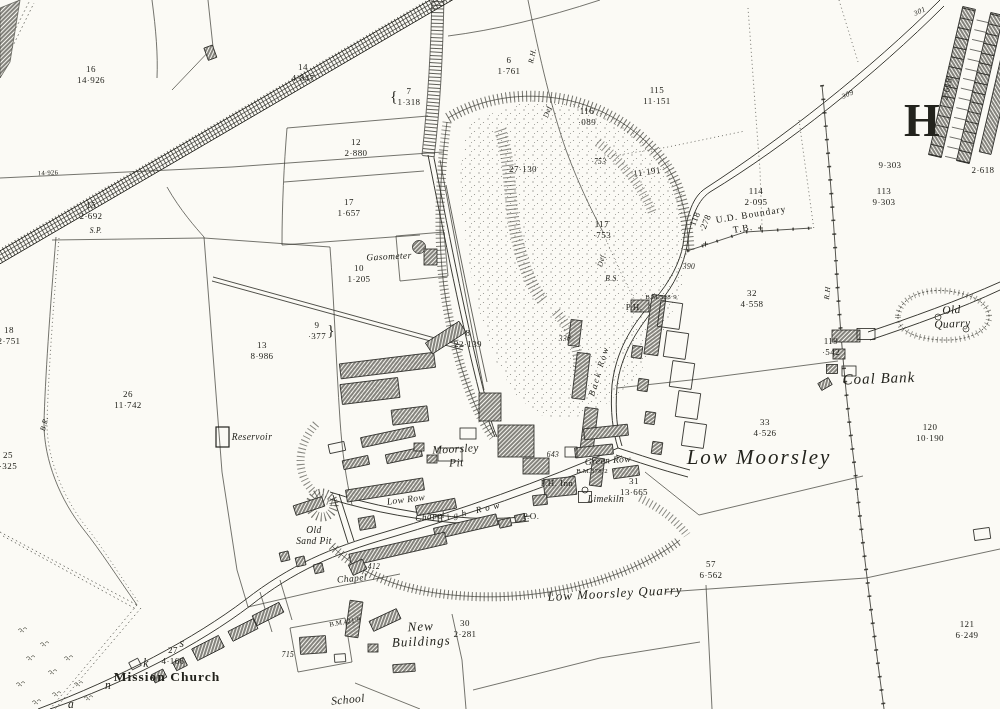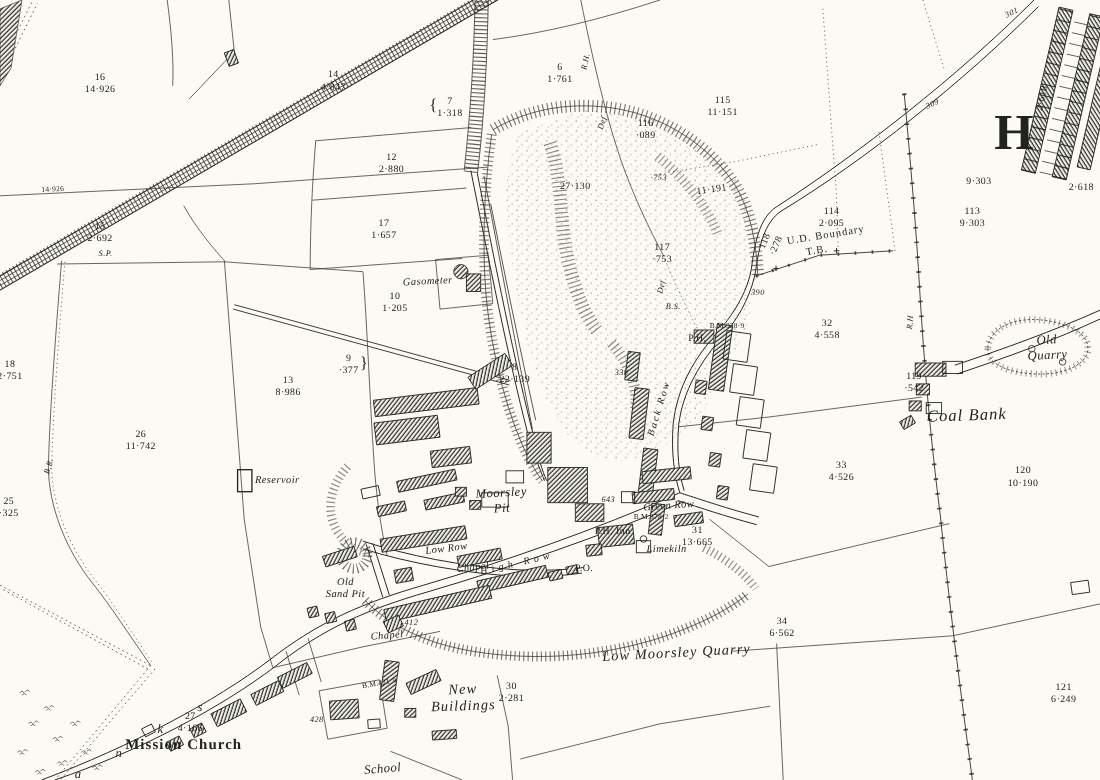--- a/index.html
+++ b/index.html
@@ -341,48 +341,49 @@
 9·303</div>
 <div class="lbl num" style="left:756px;top:197px">114
 2·095</div>
 <div class="lbl nm2" style="left:952px;top:317px;transform:translate(-50%,-50%) rotate(-3deg)">Old Quarry</div>
 <div class="lbl sp" style="left:828px;top:293px;transform:translate(-50%,-50%) rotate(-85deg)">R.H</div>
 <div class="lbl big1" style="left:879px;top:379px;transform:translate(-50%,-50%) rotate(-2deg)">Coal Bank</div>
 <div class="lbl num" style="left:831px;top:347px">119
 ·542</div>
 <div class="lbl num" style="left:765px;top:428px">33
 4·526</div>
+<div class="lbl big2" style="left:759px;top:457px">Low Moorsley</div>
 <div class="lbl num" style="left:930px;top:433px">120
 10·190</div>
 <div class="lbl st" style="left:599px;top:371px;transform:translate(-50%,-50%) rotate(-73deg)">Back Row</div>
 <div class="lbl nm" style="left:608px;top:461px;transform:translate(-50%,-50%) rotate(-4deg)">Green Row</div>
 <div class="lbl tiny" style="left:592px;top:471px">B.M.378·2</div>
 <div class="lbl sp" style="left:553px;top:455px">643</div>
 <div class="lbl sp" style="left:565px;top:339px">338</div>
 <div class="lbl num" style="left:634px;top:487px">31
 13·665</div>
 <div class="lbl num" style="left:557px;top:483px">P.H. Inn</div>
 <div class="lbl nm" style="left:606px;top:500px">Limekiln</div>
 <div class="lbl num" style="left:531px;top:516px">P.O.</div>
 <div class="lbl nm" style="left:406px;top:500px;transform:translate(-50%,-50%) rotate(-7deg)">Low Row</div>
 <div class="lbl nm" style="left:430px;top:517px;transform:translate(-50%,-50%) rotate(-7deg)">Chapel</div>
 <div class="lbl st" style="left:470px;top:512px;transform:translate(-50%,-50%) rotate(-13deg);letter-spacing:4px">High Row</div>
 <div class="lbl nm" style="left:352px;top:579px;transform:translate(-50%,-50%) rotate(-5deg)">Chapel</div>
 <div class="lbl sp" style="left:374px;top:567px">412</div>
 <div class="lbl nm" style="left:314px;top:536px">Old
 Sand Pit</div>
 <div class="lbl big3" style="left:615px;top:593px;transform:translate(-50%,-50%) rotate(-3deg)">Low Moorsley Quarry</div>
-<div class="lbl num" style="left:711px;top:570px">34
+<div class="lbl num" style="left:711px;top:570px">57
 6·562</div>
 <div class="lbl num" style="left:465px;top:629px">30
 2·281</div>
 <div class="lbl big3" style="left:421px;top:634px;transform:translate(-50%,-50%) rotate(-2deg)">New
 Buildings</div>
 <div class="lbl tiny" style="left:345px;top:622px;transform:translate(-50%,-50%) rotate(-10deg)">B.M.421·9</div>
-<div class="lbl sp" style="left:288px;top:655px">428</div>
+<div class="lbl sp" style="left:288px;top:655px">715</div>
 <div class="lbl num" style="left:173px;top:656px">27
 4·166</div>
 <div class="lbl nm2" style="left:146px;top:664px">k</div>
 <div class="lbl nm2" style="left:182px;top:644px">s</div>
 <div class="lbl nm2" style="left:108px;top:686px">n</div>
 <div class="lbl nm2" style="left:71px;top:705px">a</div>
 <div class="lbl mc" style="left:167px;top:677px">Mission Church</div>
 <div class="lbl nm2" style="left:348px;top:700px;transform:translate(-50%,-50%) rotate(-5deg)">School</div>
 <div class="lbl num" style="left:967px;top:630px">121
 6·249</div>

